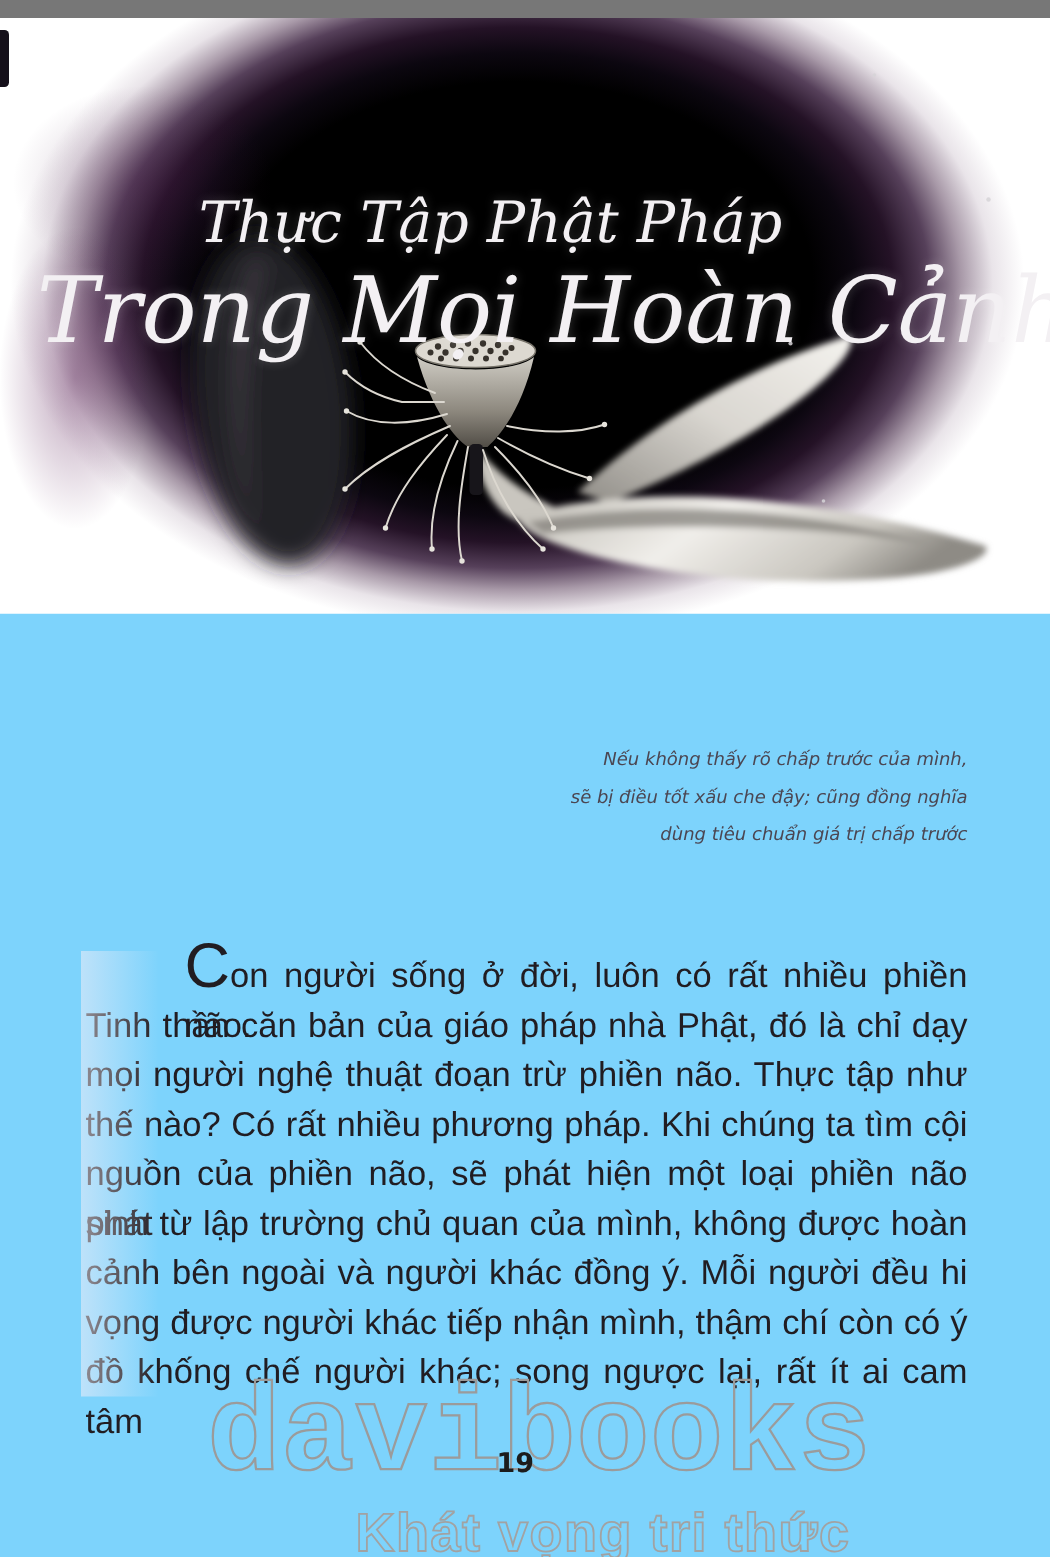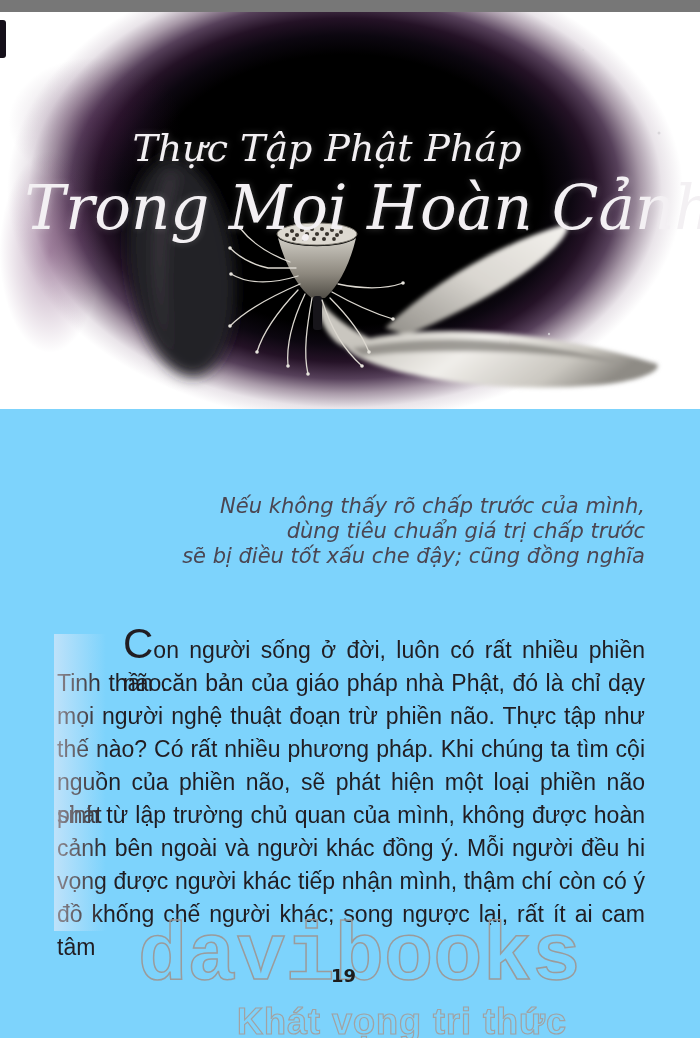--- a/index.html
+++ b/index.html
@@ -36,21 +36,21 @@
     position:absolute;left:57px;top:405px;width:590px;height:60px;
     font-size:31px;letter-spacing:.5px;color:#201d24;line-height:52px;
     font-family:"Liberation Serif",serif;
   }
   .chapter-title .big-initial{font-size:48px;line-height:20px;letter-spacing:0;}
 
   
   .quote{
     position:absolute;left:57px;top:482px;width:588px;text-align:right;
     font-family:"DejaVu Sans",sans-serif;font-style:italic;
-    font-size:21px;line-height:25px;color:#4b4652;
+    font-size:12px;line-height:25px;color:#4b4652;
   }
 
   
   .body-text{
     position:absolute;left:57px;top:622px;width:588px;
     font-size:23px;line-height:33px;color:#211d22;
     font-family:Liberation Sans, sans-serif;
   }
   .bline{text-align:justify;text-align-last:justify;height:33px;overflow:visible;}
   .bline.first{padding-left:66px;width:522px;}
@@ -183,22 +183,22 @@
     </svg>
 
     <div class="header-title l1">Thực Tập Phật Pháp</div>
     <div class="header-title l2">Trong Mọi Hoàn Cảnh</div>
     <div class="scan-mark"></div>
   </div>
 
 
   <div class="quote">
     <div>Nếu không thấy rõ chấp trước của mình,</div>
+    <div>sẽ bị điều tốt xấu che đậy; cũng đồng nghĩa</div>
     <div>dùng tiêu chuẩn giá trị chấp trước</div>
-    <div>sẽ bị điều tốt xấu che đậy; cũng đồng nghĩa</div>
   </div>
 
   <div class="body-text">
     <div class="bline first"><span class="dropcap">C</span><span>on người sống ở đời, luôn có rất nhiều phiền não.</span></div>
     <div class="bline">Tinh thần căn bản của giáo pháp nhà Phật, đó là chỉ dạy</div>
     <div class="bline">mọi người nghệ thuật đoạn trừ phiền não. Thực tập như</div>
     <div class="bline">thế nào? Có rất nhiều phương pháp. Khi chúng ta tìm cội</div>
     <div class="bline">nguồn của phiền não, sẽ phát hiện một loại phiền não phát</div>
     <div class="bline">sinh từ lập trường chủ quan của mình, không được hoàn</div>
     <div class="bline">cảnh bên ngoài và người khác đồng ý. Mỗi người đều hi</div>

